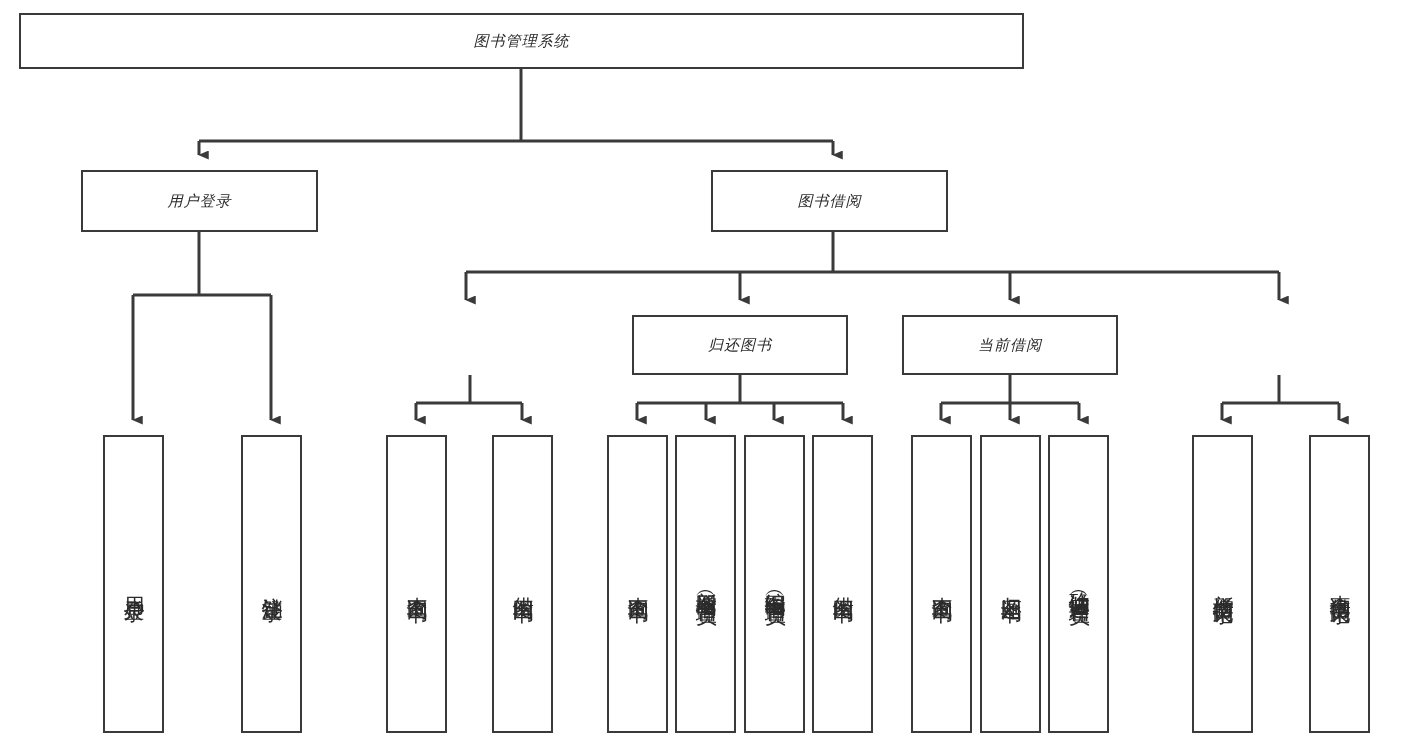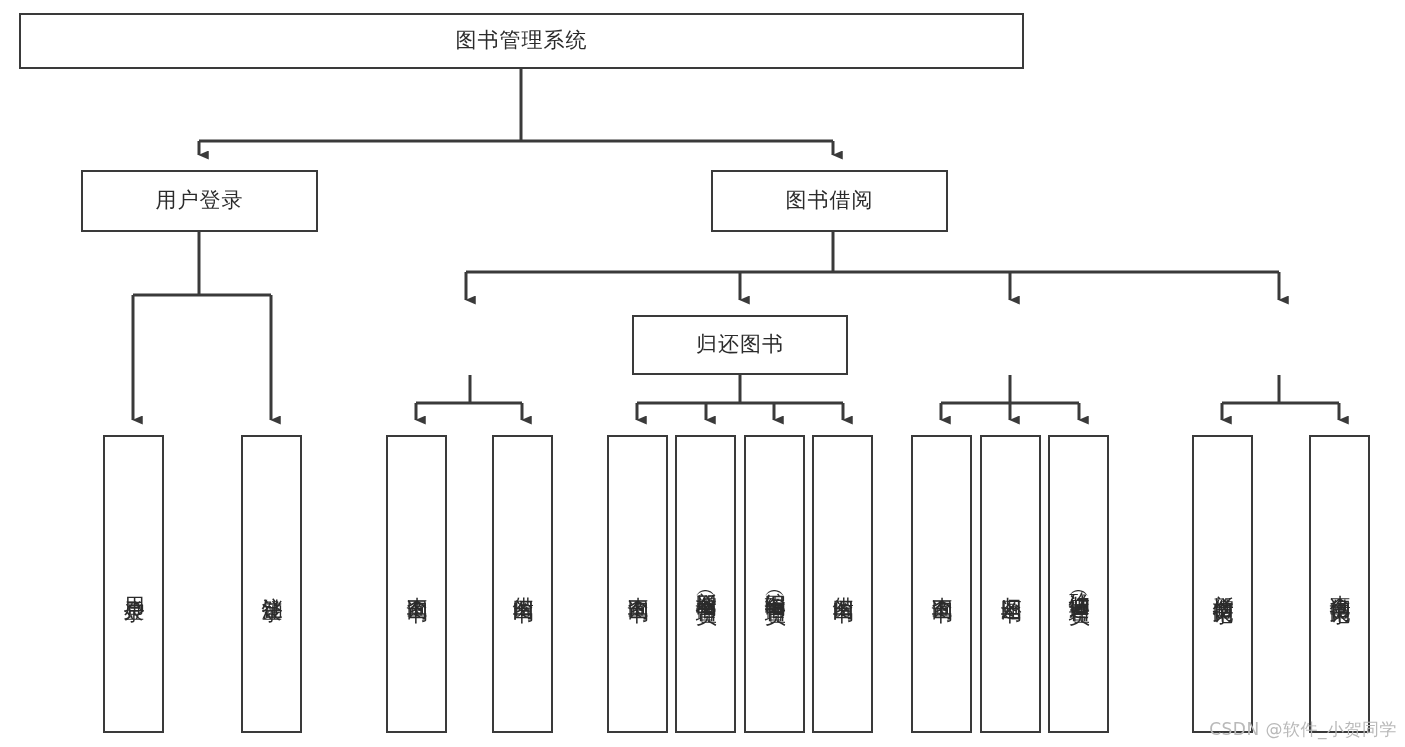--- a/index.html
+++ b/index.html
@@ -29,24 +29,25 @@
     position: absolute;
     box-sizing: border-box;
     background: #ffffff;
     border: 2px solid #3a3a3a;
     display: flex;
     align-items: center;
     justify-content: center;
     color: #2b2b2b;
   }
   .node-h .label {
-    font-size: 21px;
+    font-size: 15px;
     line-height: 1.1;
     letter-spacing: 1px;
     white-space: nowrap;
+    font-style: italic;
   }
   .node-v {
     padding: 4px 0;
   }
   .node-v .label {
     writing-mode: vertical-rl;
     text-orientation: upright;
     font-size: 21px;
     line-height: 1.22;
     letter-spacing: 2px;
@@ -125,20 +126,23 @@
   <div class="node node-h" style="left:81px; top:170px; width:237px; height:62px;">
     <span class="label">用户登录</span>
   </div>
   <div class="node node-h" style="left:711px; top:170px; width:237px; height:62px;">
     <span class="label">图书借阅</span>
   </div>
 
   <div class="node node-h" style="left:632px; top:315px; width:216px; height:60px;">
     <span class="label">归还图书</span>
   </div>
+  <div class="node node-h" style="left:902px; top:315px; width:216px; height:60px;">
+    <span class="label">当前借阅</span>
+  </div>
 
   <div class="node node-v" style="left:103px; top:435px; width:61px; height:298px;">
     <span class="label">用户登录</span>
   </div>
   <div class="node node-v" style="left:241px; top:435px; width:61px; height:298px;">
     <span class="label">注销登录</span>
   </div>
 
   <div class="node node-v" style="left:386px; top:435px; width:61px; height:298px;">
     <span class="label">查询图书</span>
@@ -170,15 +174,14 @@
     <span class="label">确认归还（管理员）</span>
   </div>
 
   <div class="node node-v" style="left:1192px; top:435px; width:61px; height:298px;">
     <span class="label">新增借阅记录</span>
   </div>
   <div class="node node-v" style="left:1309px; top:435px; width:61px; height:298px;">
     <span class="label">查询借阅记录</span>
   </div>
 
-  <div class="watermark">CSDN @软件_小贺同学</div>
 
 </div>
 
 </body></html>

